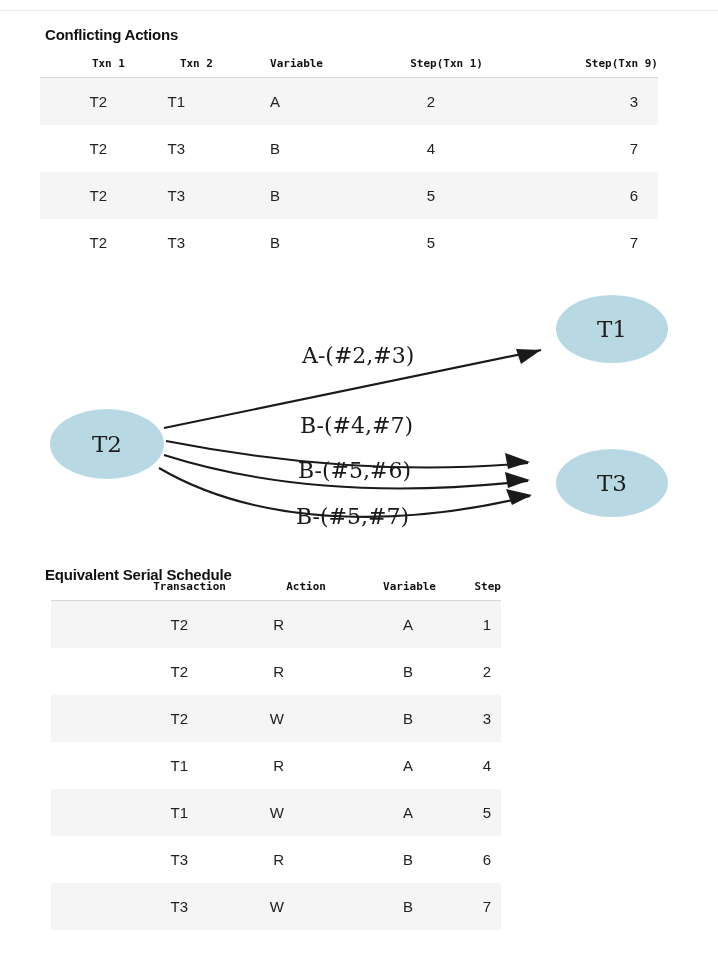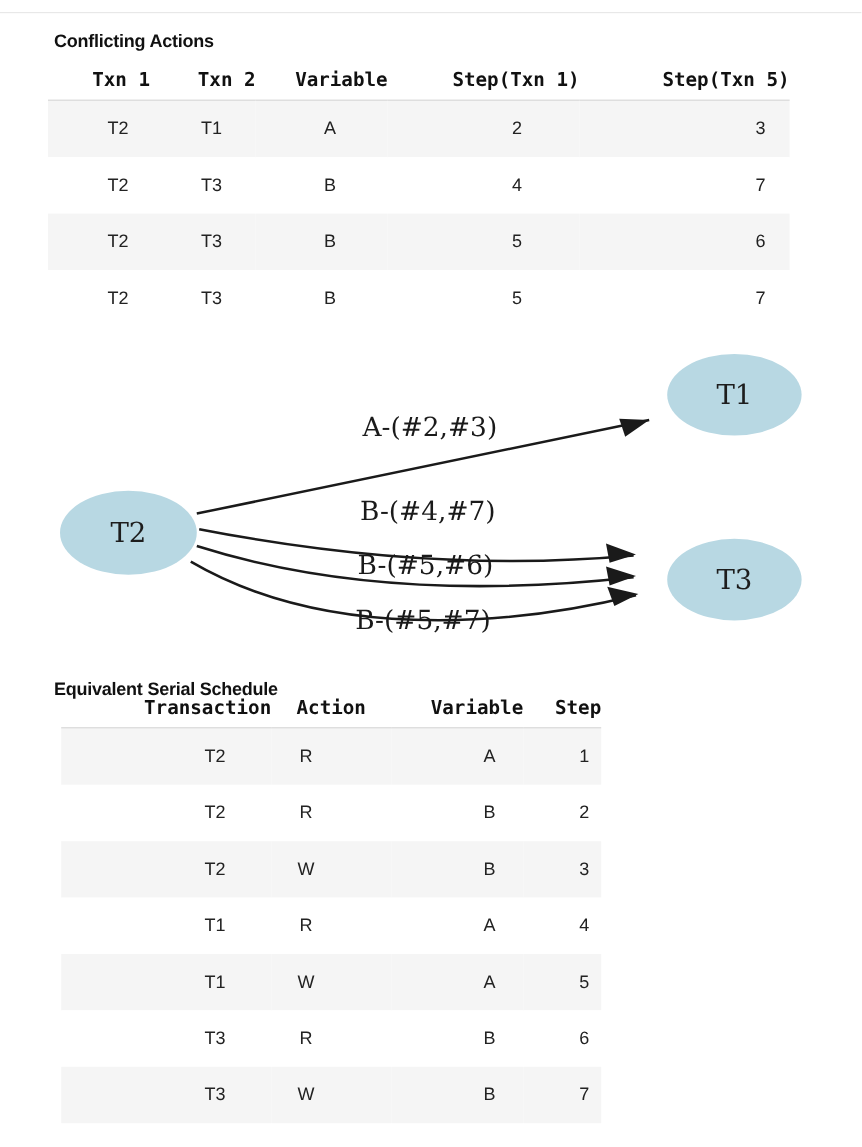--- a/index.html
+++ b/index.html
@@ -41,21 +41,21 @@
 
   
   table.data-table {
     position: absolute;
     border-collapse: collapse;
     table-layout: fixed;
   }
   table.data-table th {
     font-family: "DejaVu Sans Mono", "Liberation Mono", monospace;
     font-weight: bold;
-    font-size: 16px;
+    font-size: 11px;
     color: #111111;
     text-align: right;
     padding: 0 0 7px 0;
     white-space: nowrap;
     vertical-align: bottom;
   }
   table.data-table td {
     font-family: "Liberation Sans", sans-serif;
     font-size: 15px;
     color: #222222;
@@ -99,21 +99,21 @@
 
   
   #serial-table {
     top: 580px;
     left: 51px;
     width: 450px;
   }
   #serial-table th:nth-child(1),
   #serial-table td:nth-child(1) { width: 175px; }
   #serial-table th:nth-child(2),
-  #serial-table td:nth-child(2) { width: 100px; text-align: center; }
+  #serial-table td:nth-child(2) { width: 100px; }
   #serial-table th:nth-child(3),
   #serial-table td:nth-child(3) { width: 110px; }
   #serial-table th:nth-child(4),
   #serial-table td:nth-child(4) { width: 65px; }
   #serial-table td:nth-child(1) { padding-right: 38px; }
   #serial-table td:nth-child(2) { padding-right: 42px; }
   #serial-table td:nth-child(3) { padding-right: 23px; }
   #serial-table td:nth-child(4) { padding-right: 10px; }
 
   
@@ -150,21 +150,21 @@
 
 <div class="section-title" id="conflicting-title">Conflicting Actions</div>
 
 <table class="data-table" id="conflicting-table">
   <thead>
     <tr>
       <th>Txn 1</th>
       <th>Txn 2</th>
       <th>Variable</th>
       <th>Step(Txn 1)</th>
-      <th>Step(Txn 5)</th>
+      <th>Step(Txn 9)</th>
     </tr>
   </thead>
   <tbody>
     <tr>
       <td>T2</td>
       <td>T1</td>
       <td>A</td>
       <td>2</td>
       <td>3</td>
     </tr>

